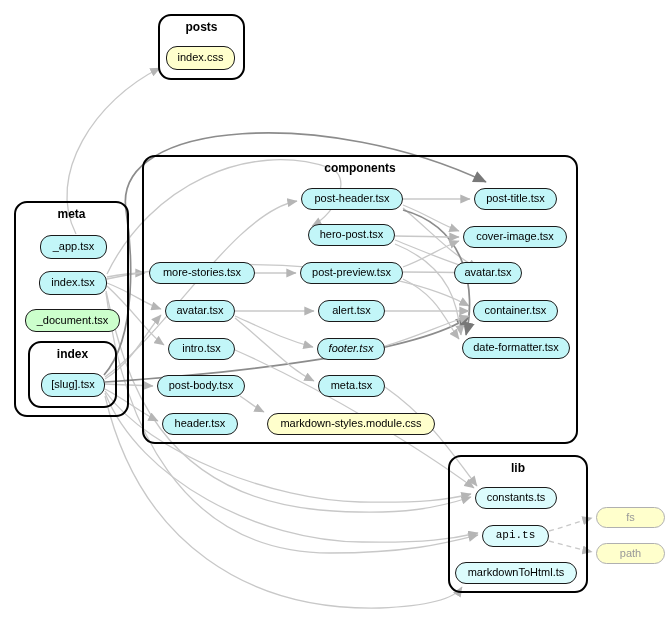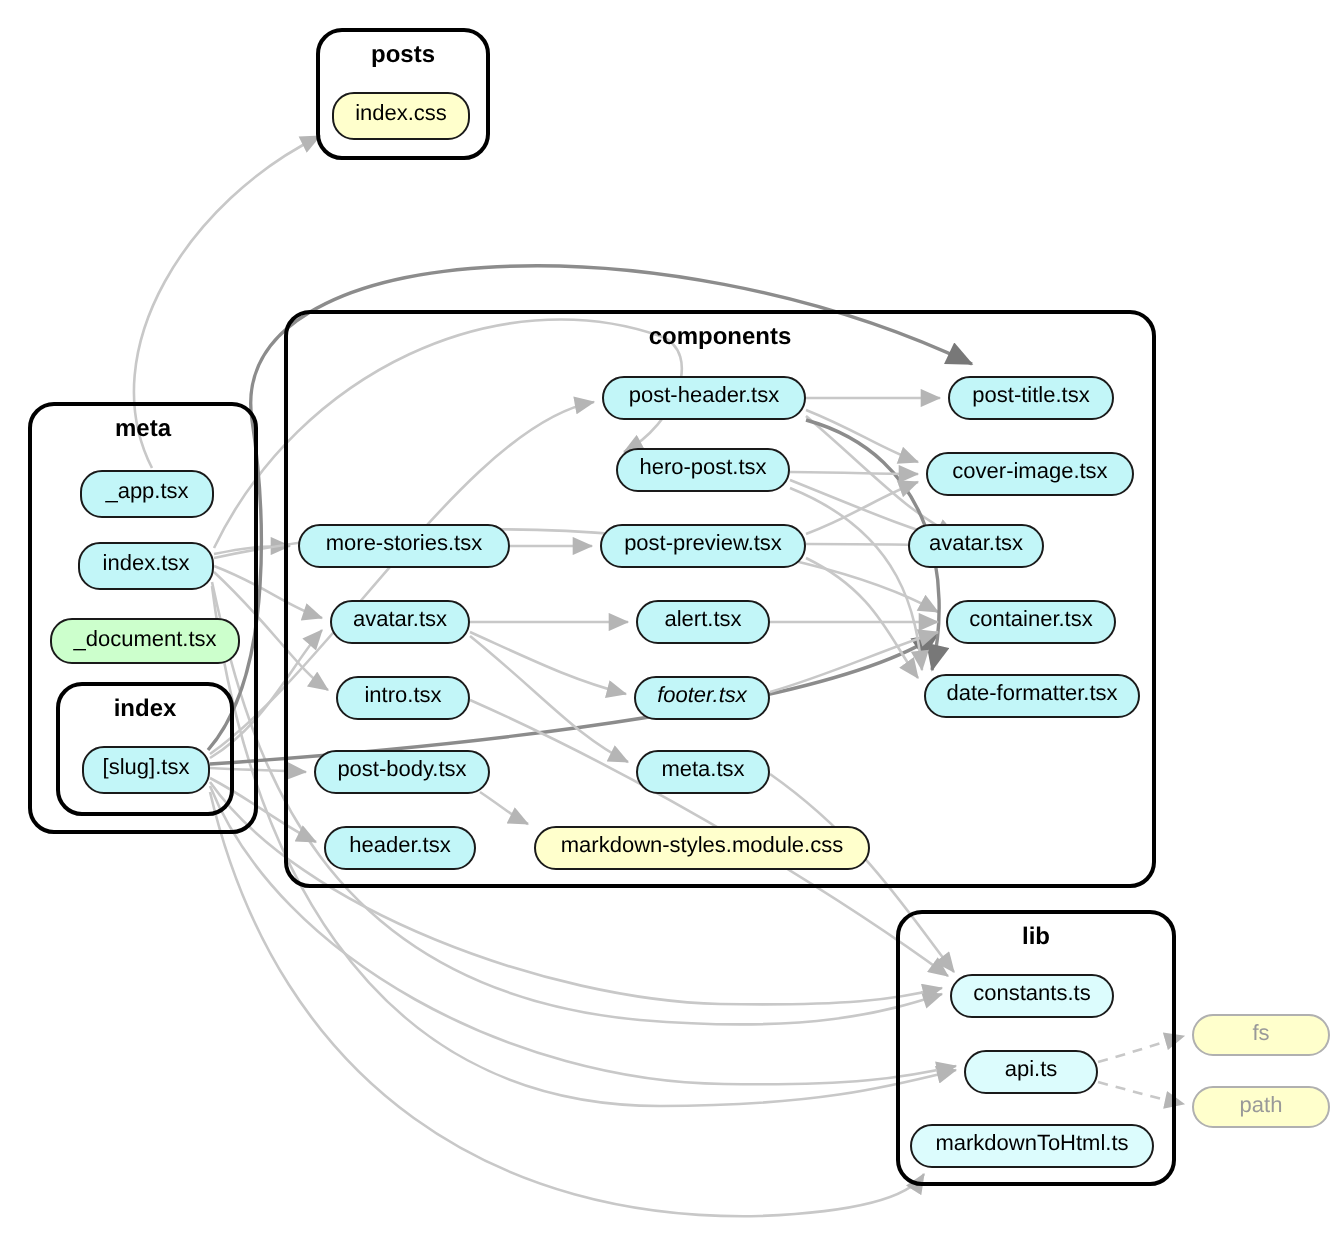--- a/index.html
+++ b/index.html
@@ -131,19 +131,19 @@
       <div class="node tsx" style="left: 318px; top: 300px; width: 67px; height: 22px;">alert.tsx</div>
       <div class="node tsx" style="left: 317px; top: 338px; width: 68px; height: 22px; font-style: italic;">footer.tsx</div>
       <div class="node tsx" style="left: 318px; top: 375px; width: 67px; height: 22px;">meta.tsx</div>
       <div class="node css" style="left: 267px; top: 413px; width: 168px; height: 22px;">markdown-styles.module.css</div>
       <div class="node tsx" style="left: 463px; top: 226px; width: 104px; height: 22px;">cover-image.tsx</div>
       <div class="node tsx" style="left: 474px; top: 188px; width: 83px; height: 22px;">post-title.tsx</div>
       <div class="node tsx" style="left: 454px; top: 262px; width: 68px; height: 22px;">avatar.tsx</div>
       <div class="node tsx" style="left: 473px; top: 300px; width: 85px; height: 22px;">container.tsx</div>
       <div class="node tsx" style="left: 462px; top: 337px; width: 108px; height: 22px;">date-formatter.tsx</div>
       <div class="node ts" style="left: 475px; top: 487px; width: 82px; height: 22px;">constants.ts</div>
-      <div class="node ts" style="left: 482px; top: 525px; width: 67px; height: 22px;">api.ts</div>
+      <div class="node ts" style="left: 482px; top: 525px; width: 67px; height: 22px; font-family: Liberation Mono, monospace;">api.ts</div>
       <div class="node ts" style="left: 455px; top: 562px; width: 122px; height: 22px;">markdownToHtml.ts</div>
       <div class="node external" style="left: 596px; top: 507px; width: 69px; height: 21px;">fs</div>
       <div class="node external" style="left: 596px; top: 543px; width: 69px; height: 21px;">path</div>
     </div>
 
 </div>
 
 </body></html>

